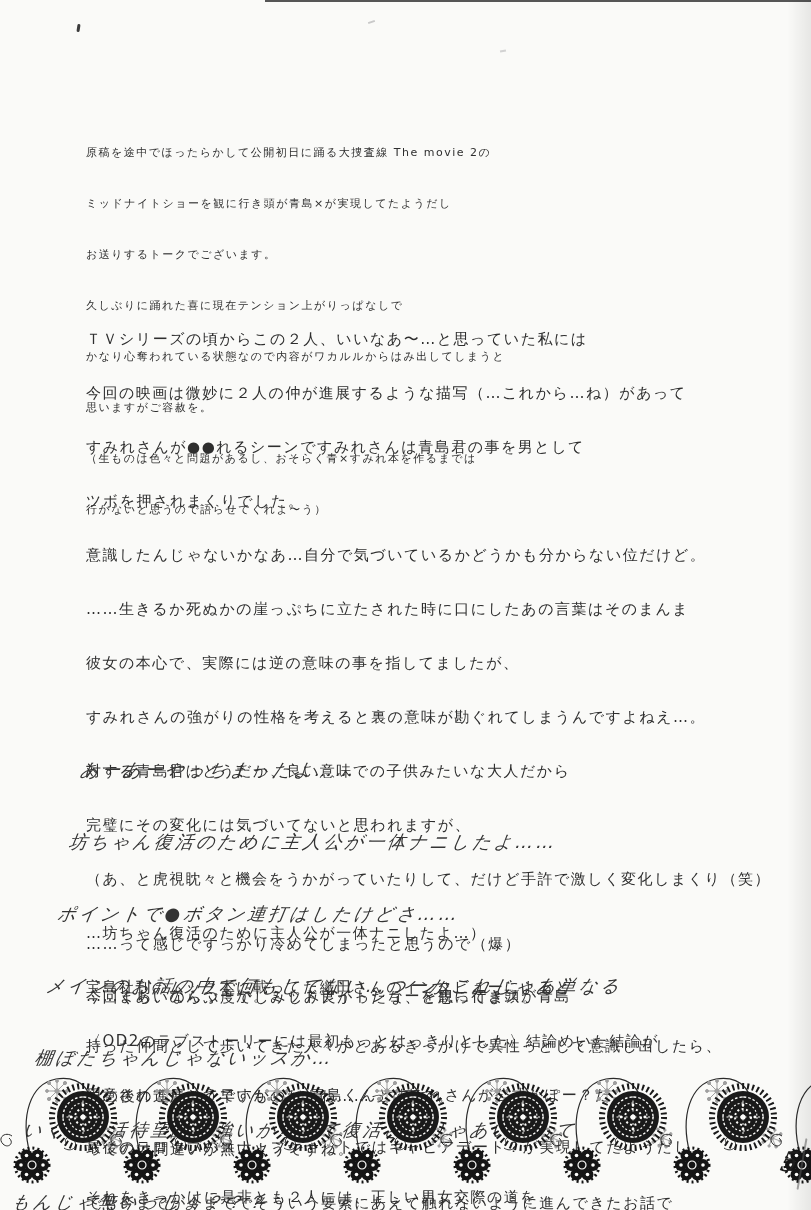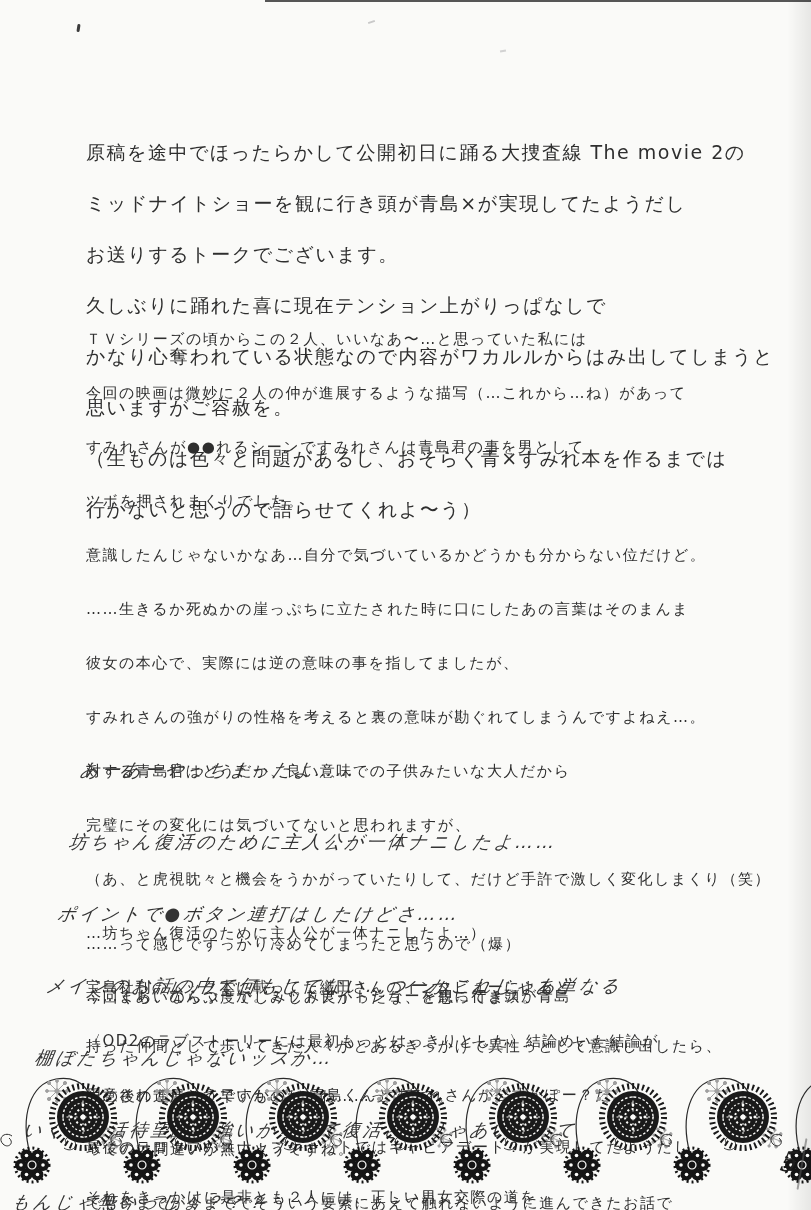--- a/index.html
+++ b/index.html
@@ -18,21 +18,21 @@
   .speck-2 { position:absolute; left:368px; top:21px; width:7px; height:2px; background:#c9c9c9;
              transform:rotate(-18deg); }
   .speck-3 { position:absolute; left:500px; top:50px; width:6px; height:2px; background:#d2d2d2;
              transform:rotate(-10deg); }
   .corner-crease { position:absolute; left:801px; top:1138px; width:2px; height:52px;
                    background:rgba(90,90,90,.55); transform:rotate(10deg); border-radius:2px; }
 
   
   .tb { position:absolute; left:86px; white-space:pre; }
   .tb .ln { display:block; }
-  .b1 { top:110px; font-size:19px; line-height:17px; letter-spacing:1.5px; }
+  .b1 { top:110px; font-size:11px; line-height:17px; letter-spacing:1.5px; }
   .b2 { top:294px; font-size:15px; line-height:18px; letter-spacing:1.5px; }
   .b3 { top:710px; left:90px; font-size:18px; line-height:24px; letter-spacing:3px;
         font-style:italic; transform:skewX(-9deg); transform-origin:0 0; color:#343434; }
   .b4 { top:901px; font-size:15px; line-height:17.5px; letter-spacing:1.5px; }
   .b5 { top:954px; font-size:15px; line-height:16.8px; letter-spacing:1.5px; }
 
   .page-number { position:absolute; left:781px; top:1146px; font-size:27px;
                  font-family:"DejaVu Serif","Liberation Serif",serif;
                  font-style:italic; color:#1f1f1f; transform:skewX(-12deg); }
 

